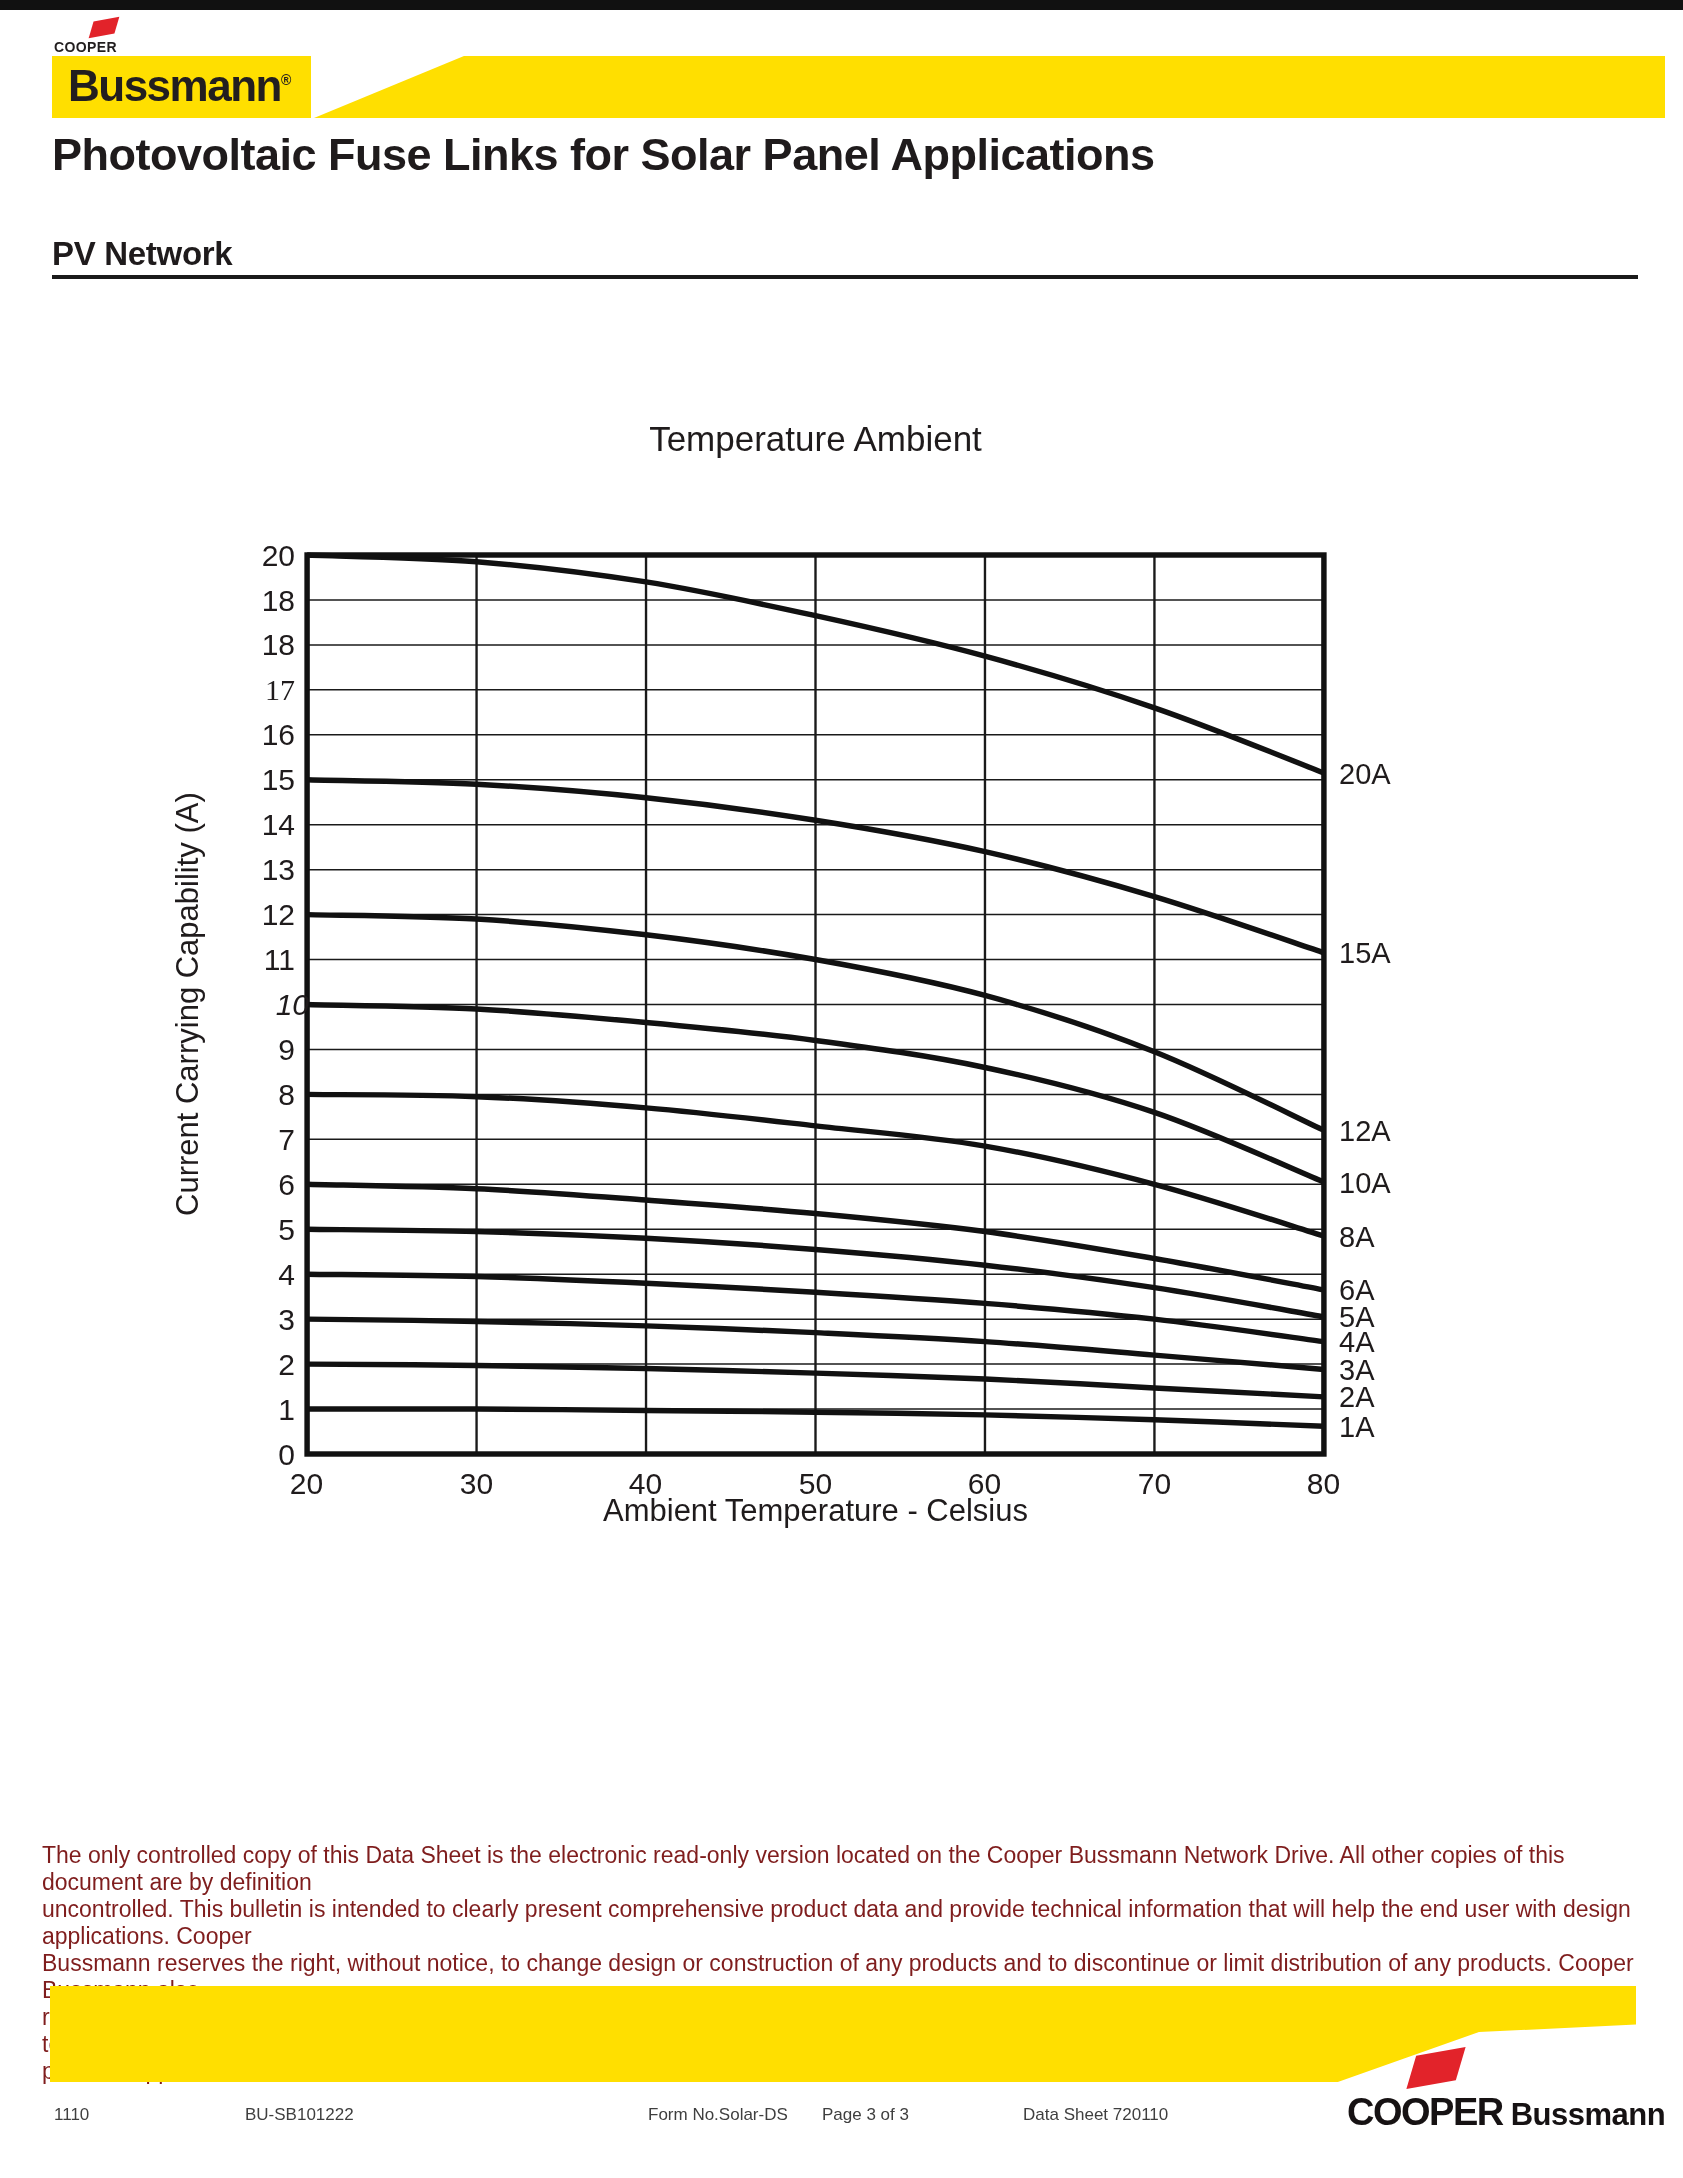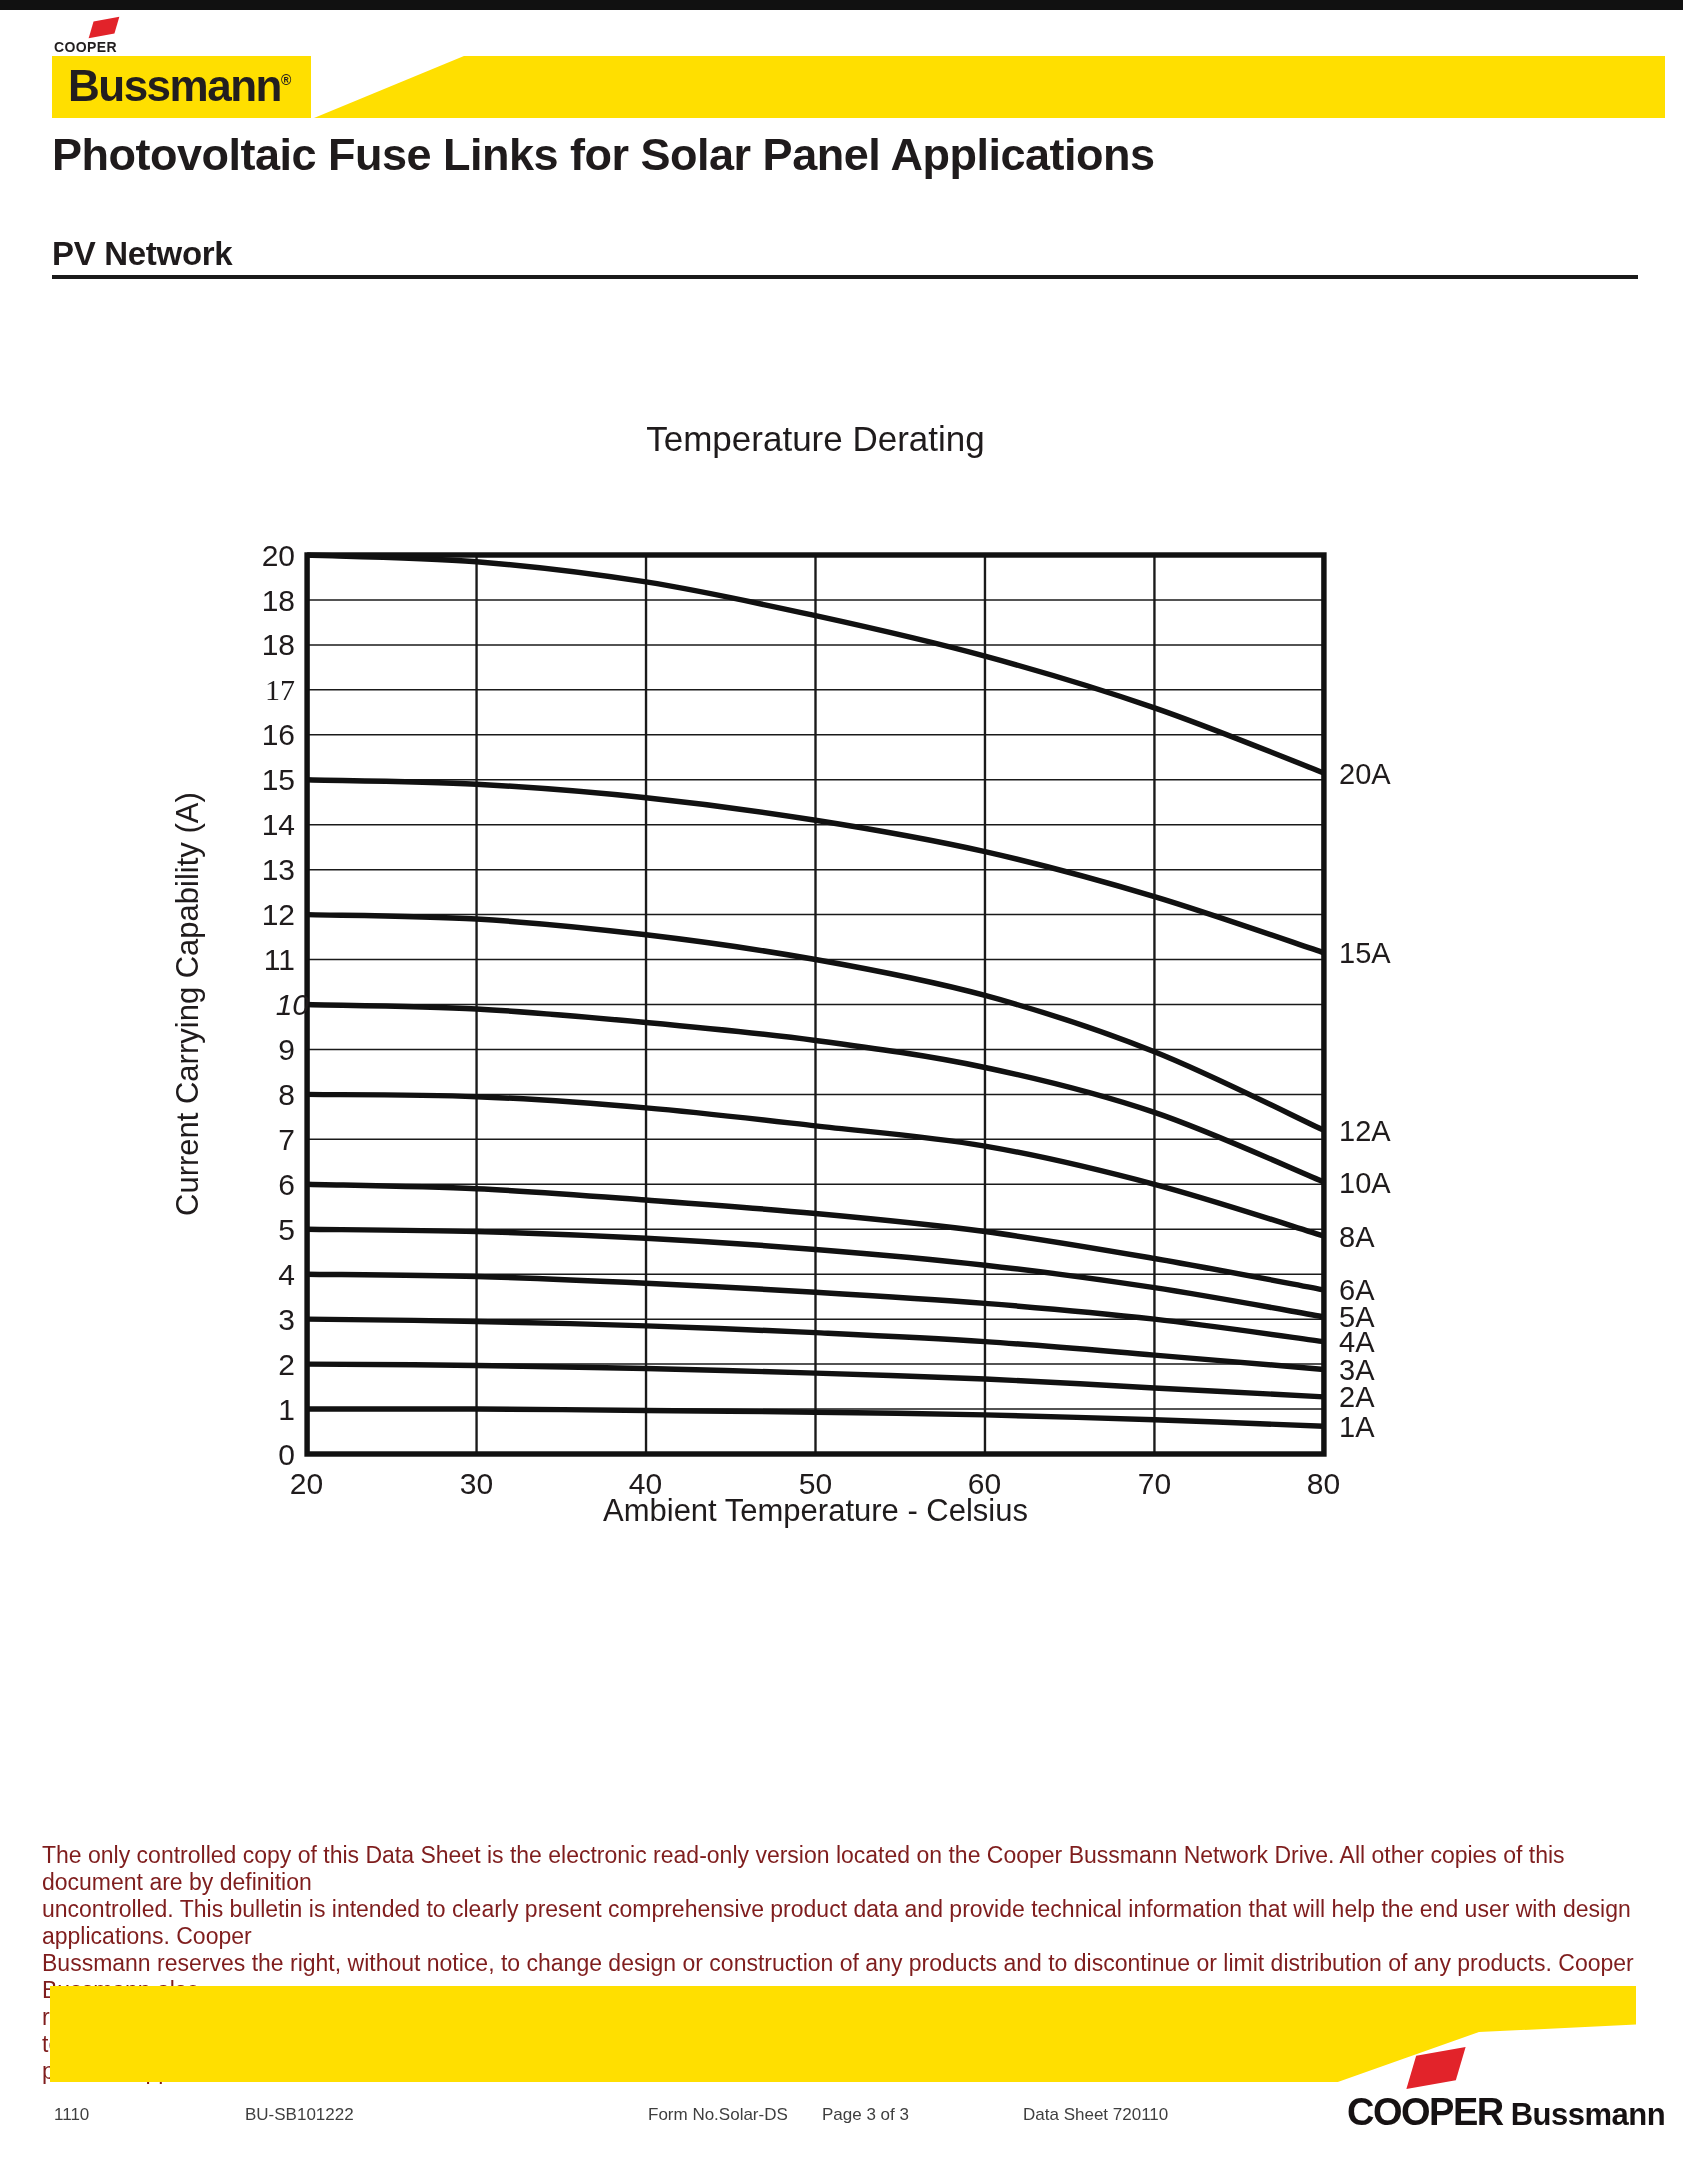--- a/index.html
+++ b/index.html
@@ -59,21 +59,21 @@
   <div class="abs" id="cooper-word-top">COOPER</div>
   <div class="abs" id="bussmann-box">
     <span class="logotype"><span>Bussmann</span><sup>®</sup></span>
   </div>
   <div class="abs" id="yellow-band-top"></div>
 
   <div class="abs" id="doc-title">Photovoltaic Fuse Links for Solar Panel Applications</div>
   <div class="abs" id="doc-series">PV Network</div>
   <div class="abs" id="title-rule"></div>
 
-  <div class="abs" id="chart-title">Temperature Derating</div>
+  <div class="abs" id="chart-title">Temperature Ambient</div>
   <div class="abs" id="y-axis-title">Current Carrying Capability (A)</div>
   <svg class="abs" id="plot-svg" width="1017" height="899" viewBox="0 0 1027 908">
       <line x1="171.16666666666666" y1="0" x2="171.16666666666666" y2="908" stroke="#1a1a1a" stroke-width="2.4"></line>
       <line x1="342.3333333333333" y1="0" x2="342.3333333333333" y2="908" stroke="#1a1a1a" stroke-width="2.4"></line>
       <line x1="513.5" y1="0" x2="513.5" y2="908" stroke="#1a1a1a" stroke-width="2.4"></line>
       <line x1="684.6666666666666" y1="0" x2="684.6666666666666" y2="908" stroke="#1a1a1a" stroke-width="2.4"></line>
       <line x1="855.8333333333334" y1="0" x2="855.8333333333334" y2="908" stroke="#1a1a1a" stroke-width="2.4"></line>
       <line x1="0" y1="862.5999999999999" x2="1027" y2="862.5999999999999" stroke="#1a1a1a" stroke-width="1.5"></line>
       <line x1="0" y1="817.2" x2="1027" y2="817.2" stroke="#1a1a1a" stroke-width="1.5"></line>
       <line x1="0" y1="771.8" x2="1027" y2="771.8" stroke="#1a1a1a" stroke-width="1.5"></line>

